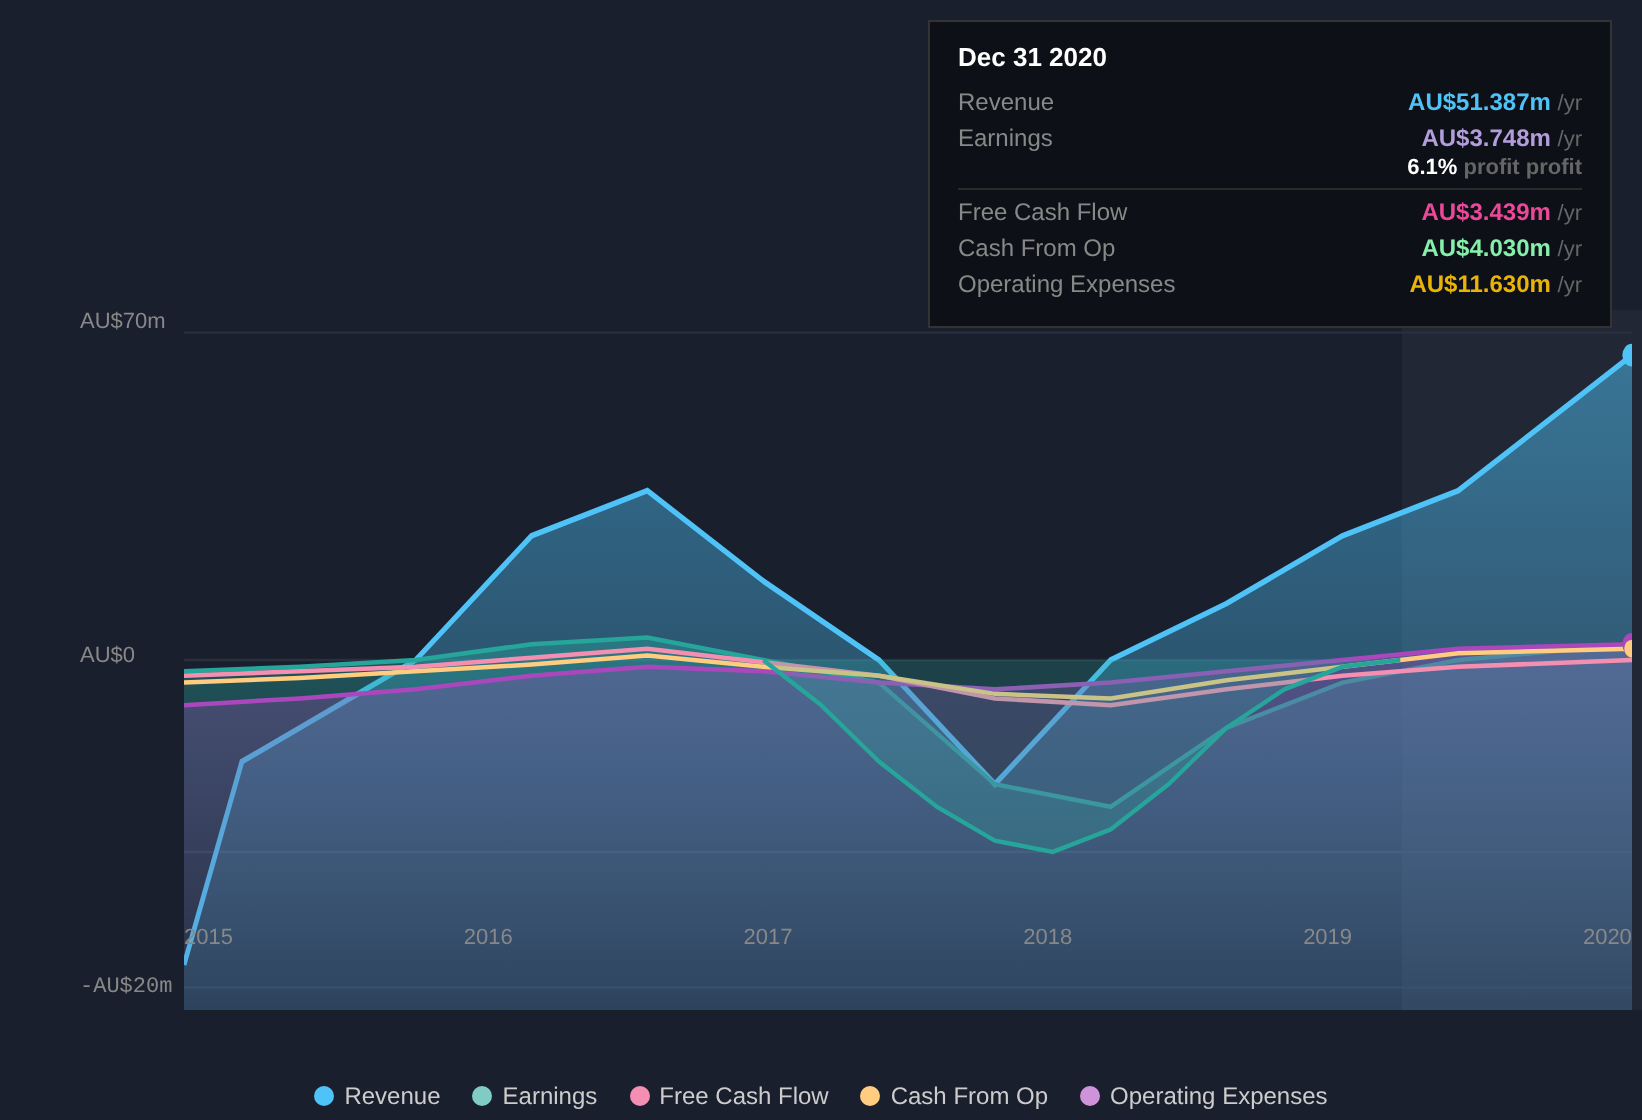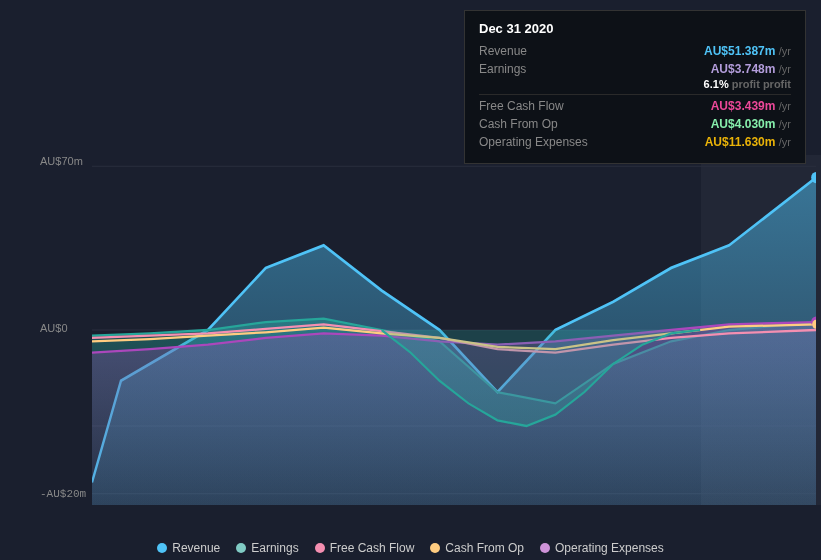--- a/index.html
+++ b/index.html
@@ -225,20 +225,28 @@
     <path d="M300,155 L330,175 L360,200 L390,220 L420,235 L450,240 L480,230 L510,210 L540,185 L570,168 L600,158 L630,155 Z" fill="#26a69a" fill-opacity="0.25" stroke="none"></path>
     <path d="M300,155 L330,175 L360,200 L390,220 L420,235 L450,240 L480,230 L510,210 L540,185 L570,168 L600,158 L630,155" fill="none" stroke="#26a69a" stroke-width="2"></path>
 
     <circle cx="750" cy="20" r="5" fill="#4fc3f7"></circle>
 
     <circle cx="750" cy="148" r="5" fill="#ab47bc"></circle>
 
     <circle cx="750" cy="150" r="4" fill="#ffcc80"></circle>
   </svg>
 
+  <div class="x-labels">
+    <span class="x-label">2015</span>
+    <span class="x-label">2016</span>
+    <span class="x-label">2017</span>
+    <span class="x-label">2018</span>
+    <span class="x-label">2019</span>
+    <span class="x-label">2020</span>
+  </div>
 </div>
 
 <div class="legend">
   <div class="legend-item">
     <span class="legend-dot" style="background:#4fc3f7"></span>
     <span>Revenue</span>
   </div>
   <div class="legend-item">
     <span class="legend-dot" style="background:#80cbc4"></span>
     <span>Earnings</span>

